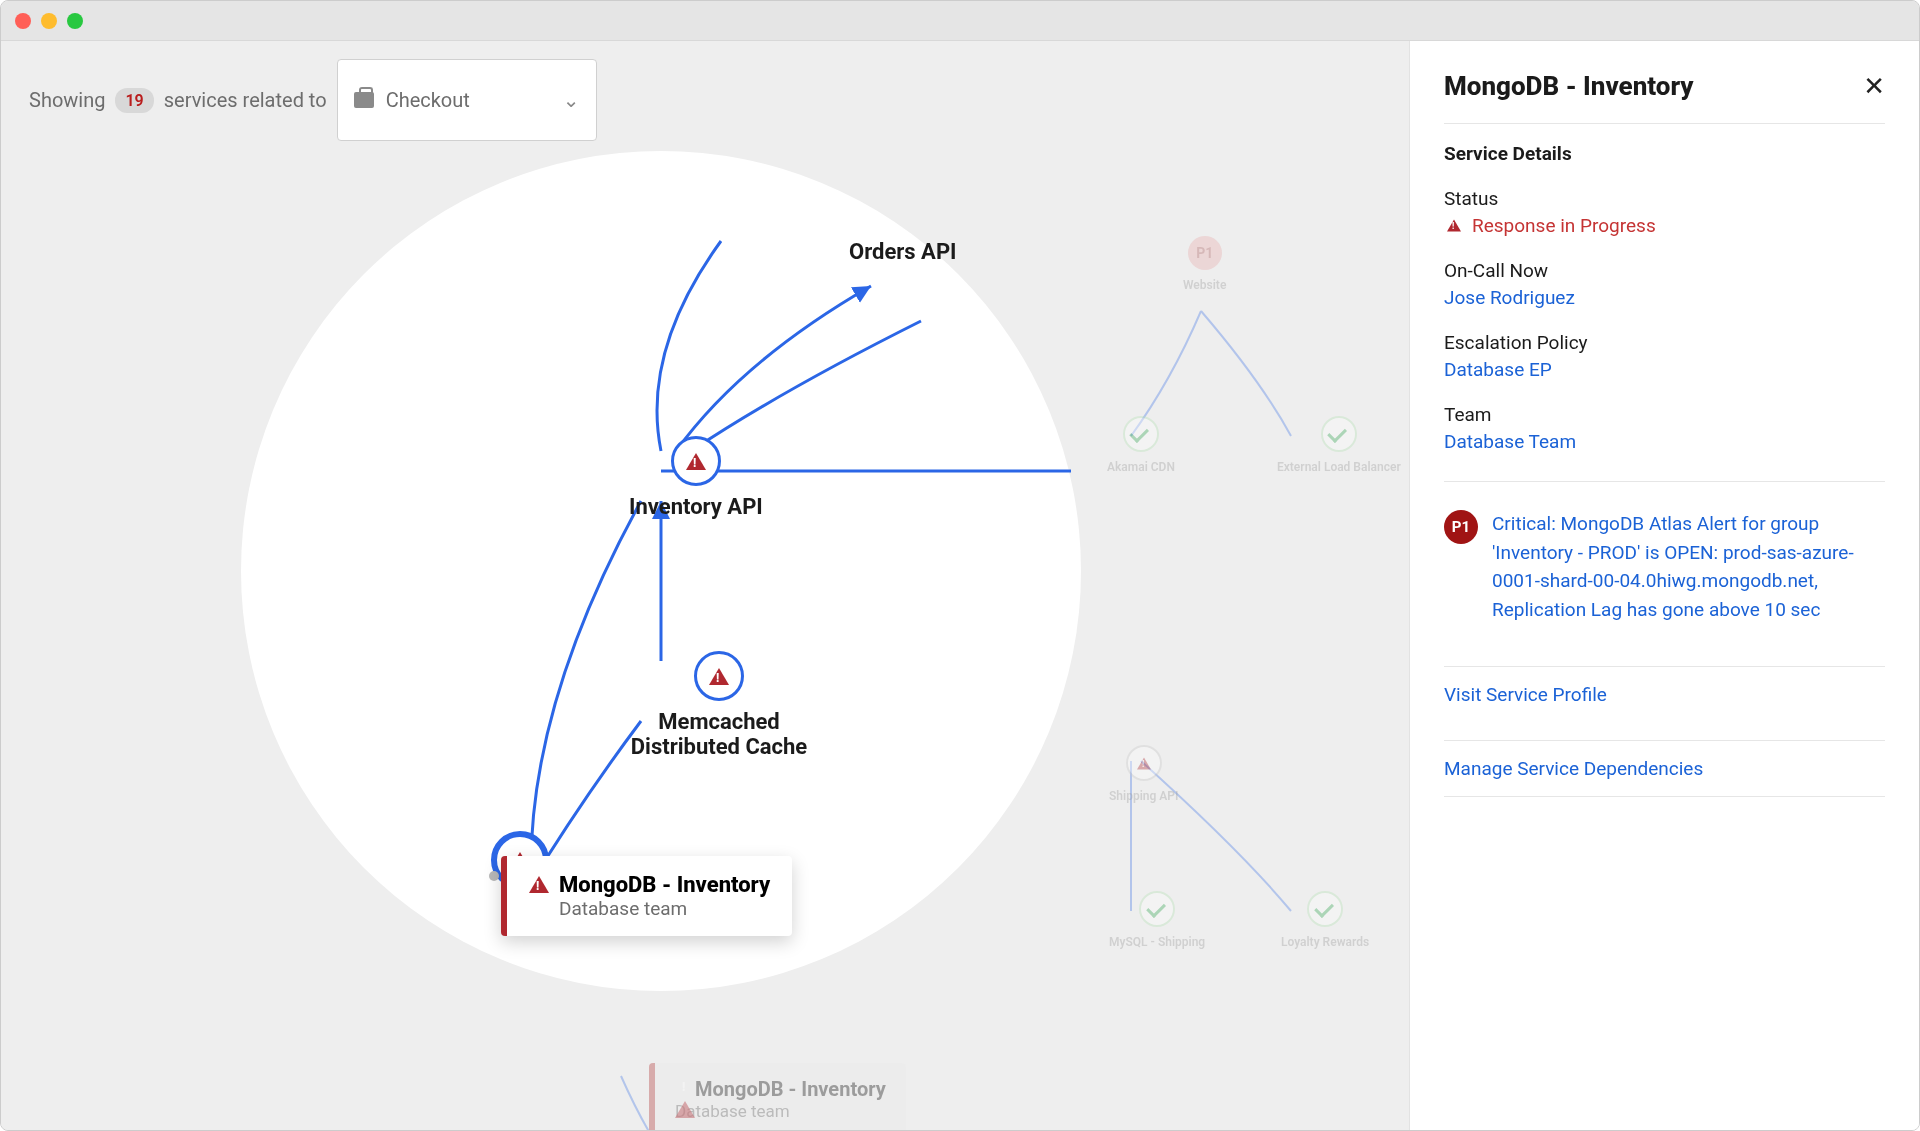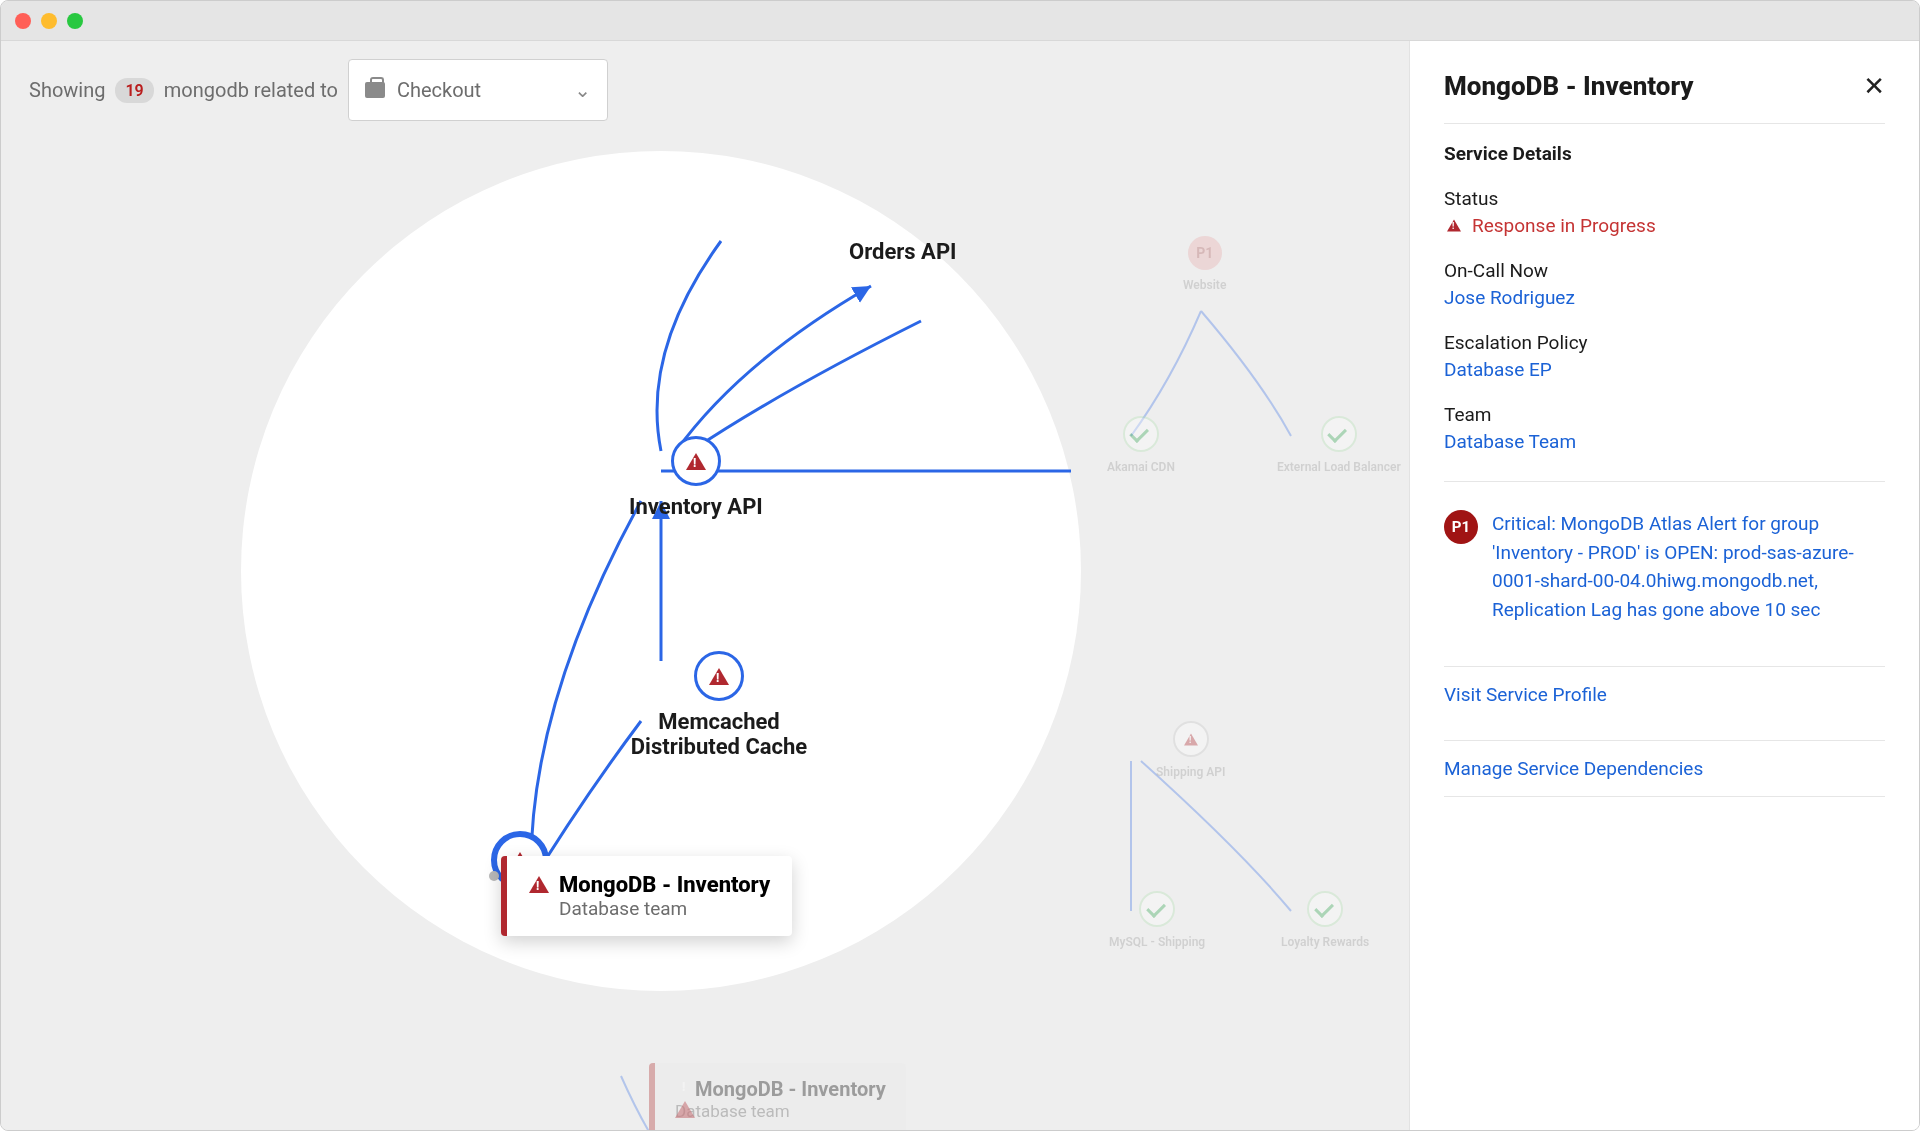--- a/index.html
+++ b/index.html
@@ -67,21 +67,21 @@
     color: #b91c1c;
     border-radius: 12px;
     padding: 3px 10px;
     font-size: 16px;
     font-weight: 600;
   }
   .select {
     border: 1px solid #d0d0d0;
     background: #fff;
     border-radius: 4px;
-    padding: 18px 16px;
+    padding: 28px 16px;
     display: flex;
     align-items: center;
     gap: 12px;
     min-width: 260px;
     cursor: pointer;
     color: #6d6d6d;
     font-size: 20px;
   }
   .select .chev { margin-left: auto; color: #888; }
   .briefcase-icon {
@@ -235,21 +235,21 @@
     <span class="traffic-light green"></span>
   </div>
 
   <div class="content">
 
     <div class="graph-area">
 
       <div class="filterbar">
         <span>Showing</span>
         <span class="count-badge">19</span>
-        <span>mongodb related to</span>
+        <span>services related to</span>
         <div class="select">
           <span class="briefcase-icon"></span>
           <span>Checkout</span>
           <span class="chev">⌄</span>
         </div>
       </div>
 
       <div class="spotlight"></div>
 
       <svg class="graph-svg">
@@ -321,21 +321,21 @@
       <div class="node dimmed" style="left:1106px; top:375px;">
         <div class="node-circle small ok-green"></div>
         <div class="node-label dim-text">Akamai CDN</div>
       </div>
 
       <div class="node dimmed" style="left:1276px; top:375px;">
         <div class="node-circle small ok-green"></div>
         <div class="node-label dim-text" style="max-width:150px;text-align:right;">External Load Balancer</div>
       </div>
 
-      <div class="node dimmed" style="left:1108px; top:680px;margin-left:47px;">
+      <div class="node dimmed" style="left:1108px; top:704px;">
         <div class="node-circle small faded">
           <span class="alert-tri" style="transform:scale(0.7);"></span>
         </div>
         <div class="node-label dim-text">Shipping API</div>
       </div>
 
       <div class="node dimmed" style="left:1108px; top:850px;">
         <div class="node-circle small ok-green"></div>
         <div class="node-label dim-text" style="max-width:120px;">MySQL - Shipping</div>
       </div>

